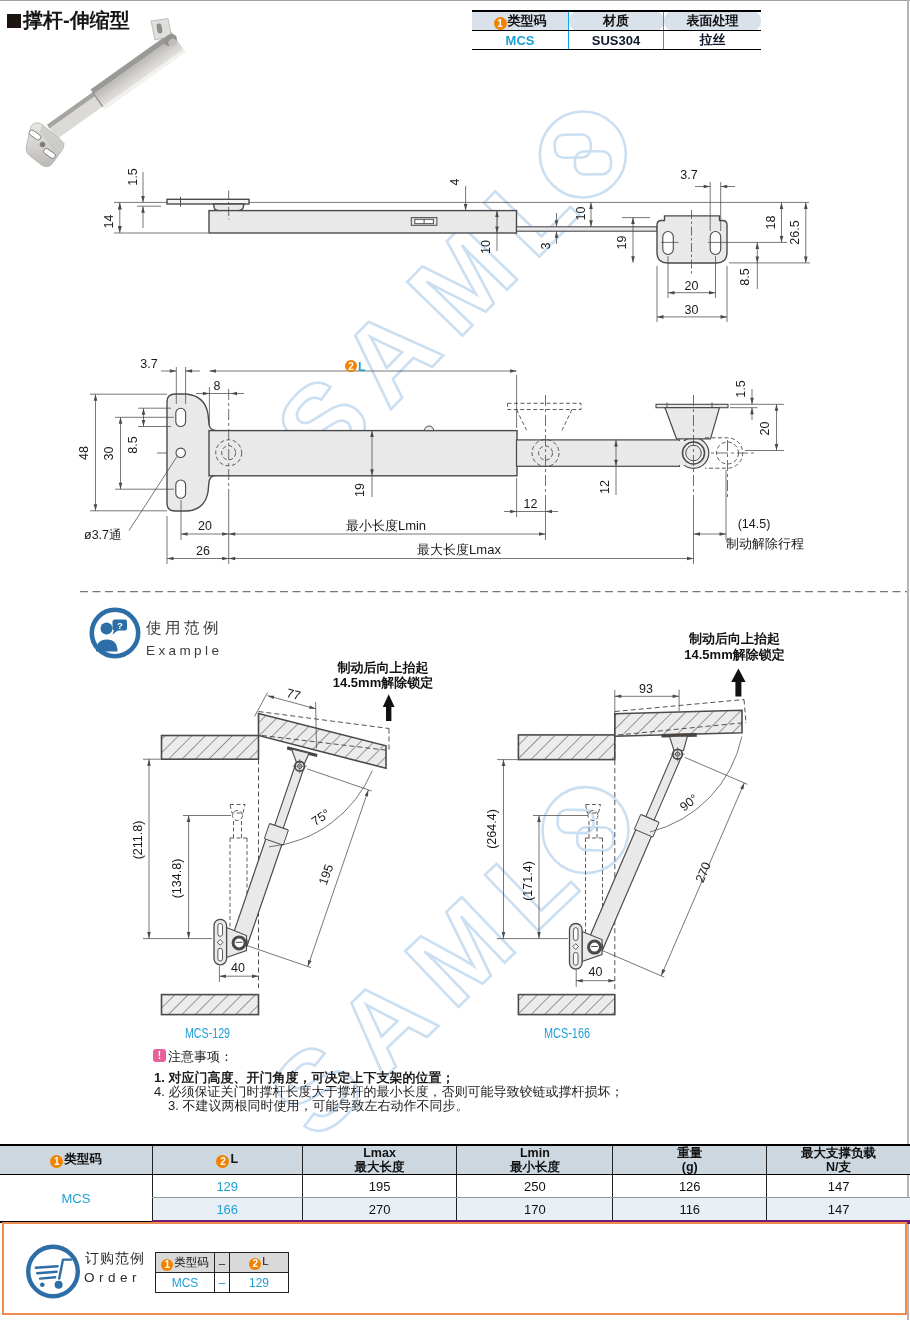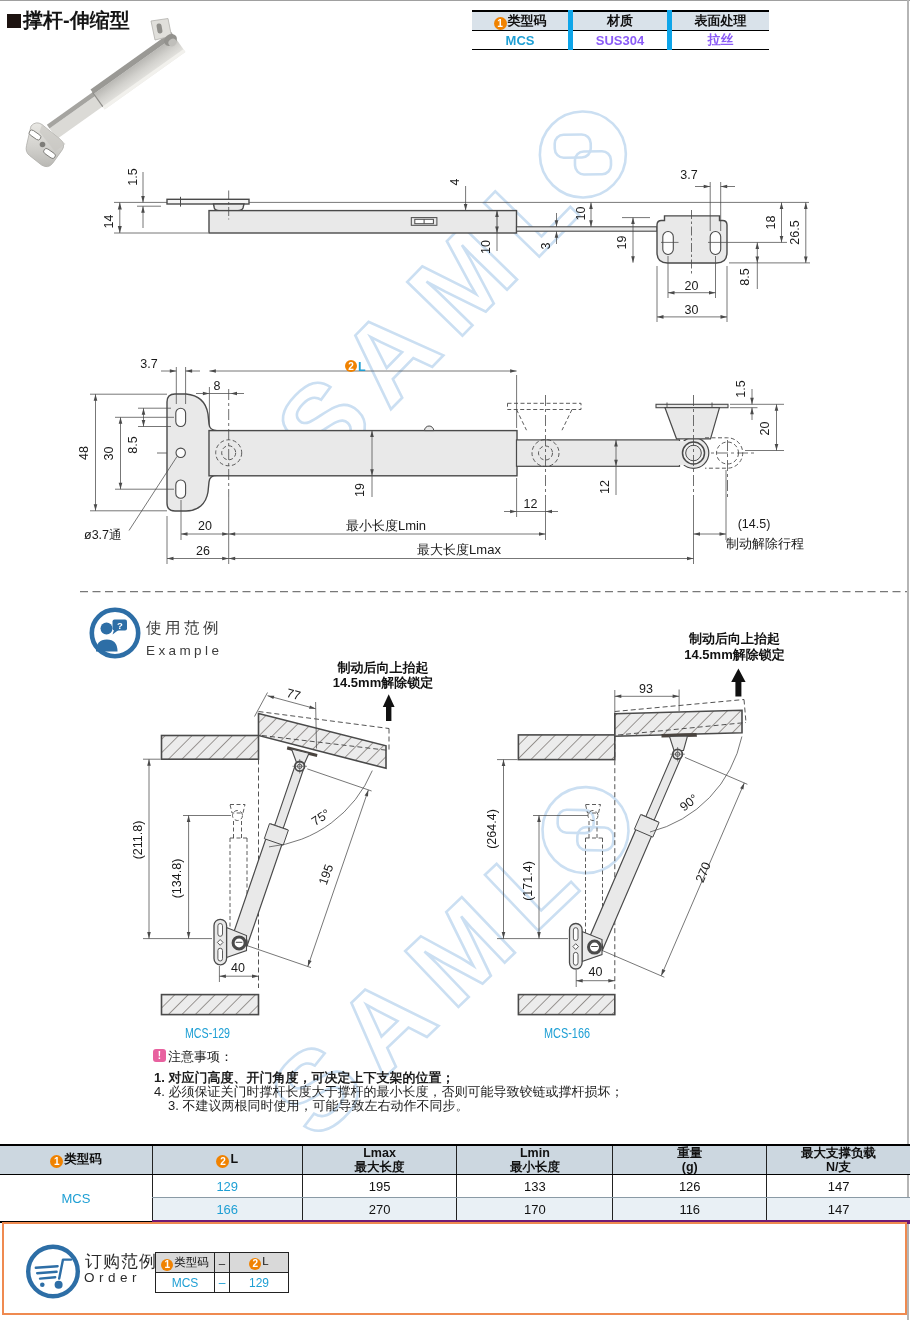--- a/index.html
+++ b/index.html
@@ -9,23 +9,23 @@
   #topline{left:0;top:0;width:910px;height:1px;background:#a0a0a0;}
   #rightline{left:907px;top:0;width:2px;height:1320px;background:#b5b5b5;}
   #title{left:7px;top:7px;font-size:20px;font-weight:bold;color:#151515;
          letter-spacing:0px;white-space:nowrap;}
   #title .sq{display:inline-block;width:14px;height:14px;background:#1d1310;
          margin-right:2px;transform:translateY(1px);}
   
   #ttab{left:472px;top:10px;width:287px;border-collapse:collapse;table-layout:fixed;}
   #ttab th{background:#d9e2ea;border-top:2.5px solid #000;border-bottom:1.5px solid #000;
       font-size:13px;font-weight:bold;color:#111;height:17px;padding:0;}
-  #ttab td{border-bottom:1.5px solid #000;font-size:13px;color:#8b5cf6;height:18px;
+  #ttab td{border-bottom:1.5px solid #000;font-size:13px;color:#0f172a;height:18px;
       text-align:center;padding:0;font-weight:bold;}
-  #ttab .vl{border-left:5px solid #0ea5e9;}
+  #ttab .vl{border-left:1px solid #0ea5e9;border-radius:9px;}
   #ttab td.blue{color:#1e9fd4;}
   .blue{color:#1e9fd4;}
   .oc{display:inline-block;background:#f08200;color:#fff;border-radius:50%;
       width:13px;height:13px;line-height:13px;font-size:10px;text-align:center;
       font-weight:bold;vertical-align:-2px;margin-right:1px;}
   
   .note{font-size:13px;color:#1c1c1c;white-space:nowrap;}
   
   #btab{left:0;top:1144px;width:910px;border-collapse:collapse;table-layout:fixed;}
   #btab th{background:#ccd7e0;border-top:2.5px solid #000;border-bottom:1px solid #000;
@@ -33,21 +33,21 @@
   #btab td{font-size:13px;color:#111;}
   #btab td.blue{color:#1e9fd4;}
   #btab td{text-align:center;padding:0;height:22px;}
   #btab .vl{border-left:1px solid #222;}
   #btab tr.r2 td{background:#e9f0f5;}
   #btab td.mcs{background:#fff;}
   #btab tr.r1 td{border-bottom:1px solid #8a9aa5;}
   #btab tr.r2 td{border-bottom:4px solid #701a75;}
   
   #obox{left:2px;top:1222px;width:901px;height:89px;border:2px solid #ef8a50;background:#fff;}
-  #otxt1{left:85px;top:1250px;font-size:17px;color:#2b2b2b;letter-spacing:1px;}
+  #otxt1{left:85px;top:1250px;font-size:14px;color:#2b2b2b;letter-spacing:1px;}
   #otxt2{left:84px;top:1270px;font-size:13.5px;color:#2b2b2b;letter-spacing:4.5px;}
   #otab{left:155px;top:1252px;border-collapse:collapse;table-layout:fixed;}
   #otab th{background:#d9d9d9;border:1.4px solid #222;font-size:11.5px;color:#111;
       height:19px;padding:0 3px;font-weight:normal;}
   #otab td{border:1.4px solid #222;font-size:12px;height:19px;text-align:center;
       padding:0 3px;font-weight:normal;}
 </style>
 </head>
 <body>
 <div class="abs" id="topline"></div>
@@ -590,21 +590,21 @@
   <th class="vl" style="width:148px"><span class="oc">2</span>L</th>
   <th class="vl" style="width:153px">Lmax<br>最大长度</th>
   <th class="vl" style="width:154px">Lmin<br>最小长度</th>
   <th class="vl" style="width:152px">重量<br>(g)</th>
   <th class="vl" style="width:142px">最大支撑负载<br>N/支</th>
  </tr>
  <tr class="r1">
   <td class="mcs blue" rowspan="2" style="border-bottom:2px solid #000;">MCS</td>
   <td class="vl blue">129</td>
         <td class="vl">195</td>
-        <td class="vl">133</td>
+        <td class="vl">250</td>
   <td class="vl">126</td>
         <td class="vl">147</td>
  </tr>
  <tr class="r2">
   <td class="vl blue">166</td>
         <td class="vl">270</td>
         <td class="vl">170</td>
   <td class="vl">116</td>
         <td class="vl">147</td>
  </tr>

